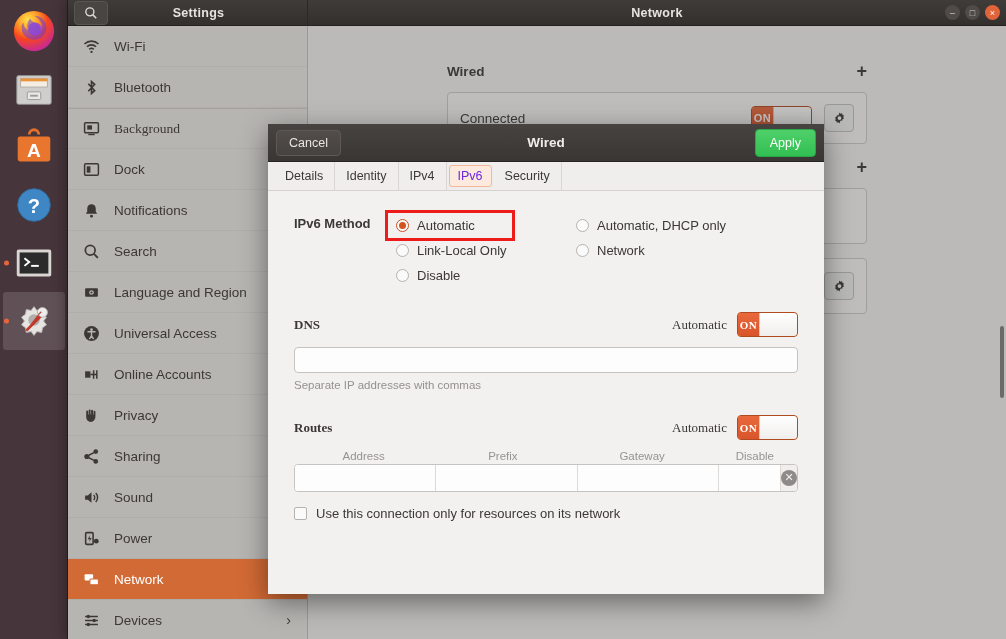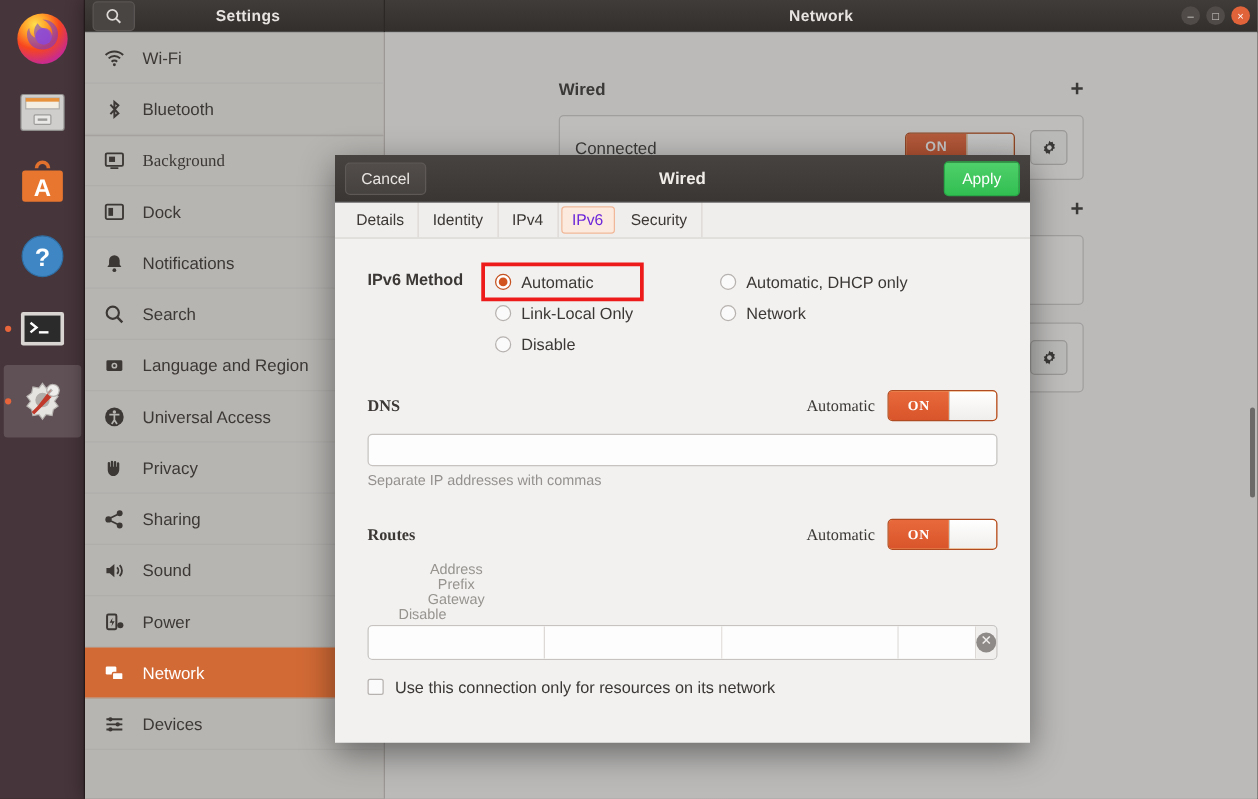--- a/index.html
+++ b/index.html
@@ -123,21 +123,21 @@
   .net-card.tall { height: 56px; }
   .net-card-label { font-size: 13.5px; color: #3b3835; }
   .gear-btn {
     width: 30px; height: 28px; border: 1px solid #c3c0bd; border-radius: 4px;
     background: #f0efed; display:flex;align-items:center;justify-content:center;
   }
   .card-right { display:flex; align-items:center; gap: 12px; }
 
   
   .toggle {
-    width: 88px; height: 25px; border-radius: 4px;
+    width: 61px; height: 25px; border-radius: 4px;
     border: 1px solid #b04a20; overflow: hidden; display: flex;
     background: #fdba74;
   }
   .toggle .on {
     flex: 1; background: linear-gradient(to bottom,#e8693c,#d9542a);
     color: #fff; font-size: 11px; font-weight: bold;
     display:flex;align-items:center;justify-content:center;
     letter-spacing:.5px;
   }
   .toggle .knob {
@@ -244,21 +244,21 @@
   .auto-wrap { display: flex; align-items: center; gap: 10px; }
   .auto-label { font-size: 13px; color: #3b3835; }
 
   .txt-input {
     margin-top: 10px; width: 100%; height: 26px;
     background: #fdfdfd; border: 1px solid #c6c3c0; border-radius: 4px;
   }
   .hint { margin-top: 6px; font-size: 11.5px; color: #94918e; }
 
   .routes-cols {
-    display: flex; margin-top: 10px; font-size: 11.5px; color: #97948f; flex-direction: column;
+    display: flex; margin-top: 10px; font-size: 11.5px; color: #97948f;
   }
   .routes-cols span { text-align: center; }
   .c-addr { width: 142px; }
   .c-pref { width: 142px; }
   .c-gate  { width: 142px; }
   .c-metr  { width: 88px; }
   .routes-row {
     display: flex; margin-top: 2px;
     border: 1px solid #c6c3c0; border-radius: 4px;
     background: #fdfdfd; height: 28px; width: 100%;
@@ -458,20 +458,30 @@
         <span class="side-icon">
           <svg width="17" height="17" viewBox="0 0 16 16">
               <circle cx="8" cy="8" r="7" fill="#3b3835"></circle>
               <circle cx="8" cy="4.4" r="1.3" fill="#b7b5b2"></circle>
               <path d="M4.2 6.3h7.6M8 6.3v4M8 10.3l-2 3M8 10.3l2 3" stroke="#b7b5b2" stroke-width="1.3" fill="none"></path>
             </svg>
         </span>
         <span>Universal Access</span>
       </div>
 
+      <div class="side-item">
+        <span class="side-icon">
+          <svg width="17" height="17" viewBox="0 0 16 16">
+              <path d="M2 5h5v6H2z" fill="#3b3835"></path>
+              <path d="M7 8h6" stroke="#3b3835" stroke-width="1.5"></path>
+              <path d="M10 4v8M13 4v8" stroke="#3b3835" stroke-width="1.4"></path>
+            </svg>
+        </span>
+        <span>Online Accounts</span>
+      </div>
 
       <div class="side-item">
         <span class="side-icon">
           <svg width="17" height="17" viewBox="0 0 16 16">
               <path d="M3 7V4.2a.9.9 0 0 1 1.8 0V7M5.3 7V3.3a.9.9 0 0 1 1.8 0V7M7.6 7V3.6a.9.9 0 0 1 1.8 0V7M9.9 7V4.5a.9.9 0 0 1 1.8 0v4.2c0 3-1.8 5.3-4.4 5.3C4.9 14 3 12 3 9.2V7z" fill="#3b3835"></path>
             </svg>
         </span>
         <span>Privacy</span>
       </div>
 

